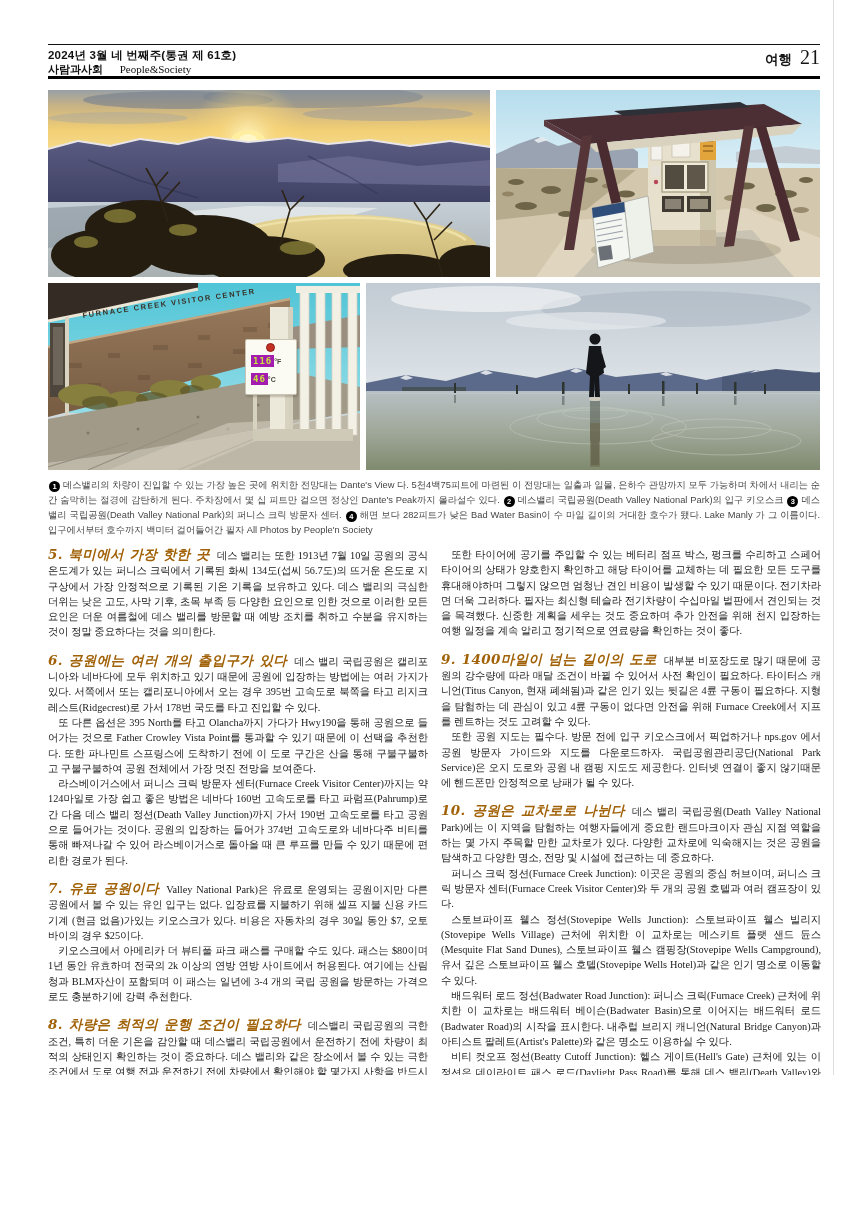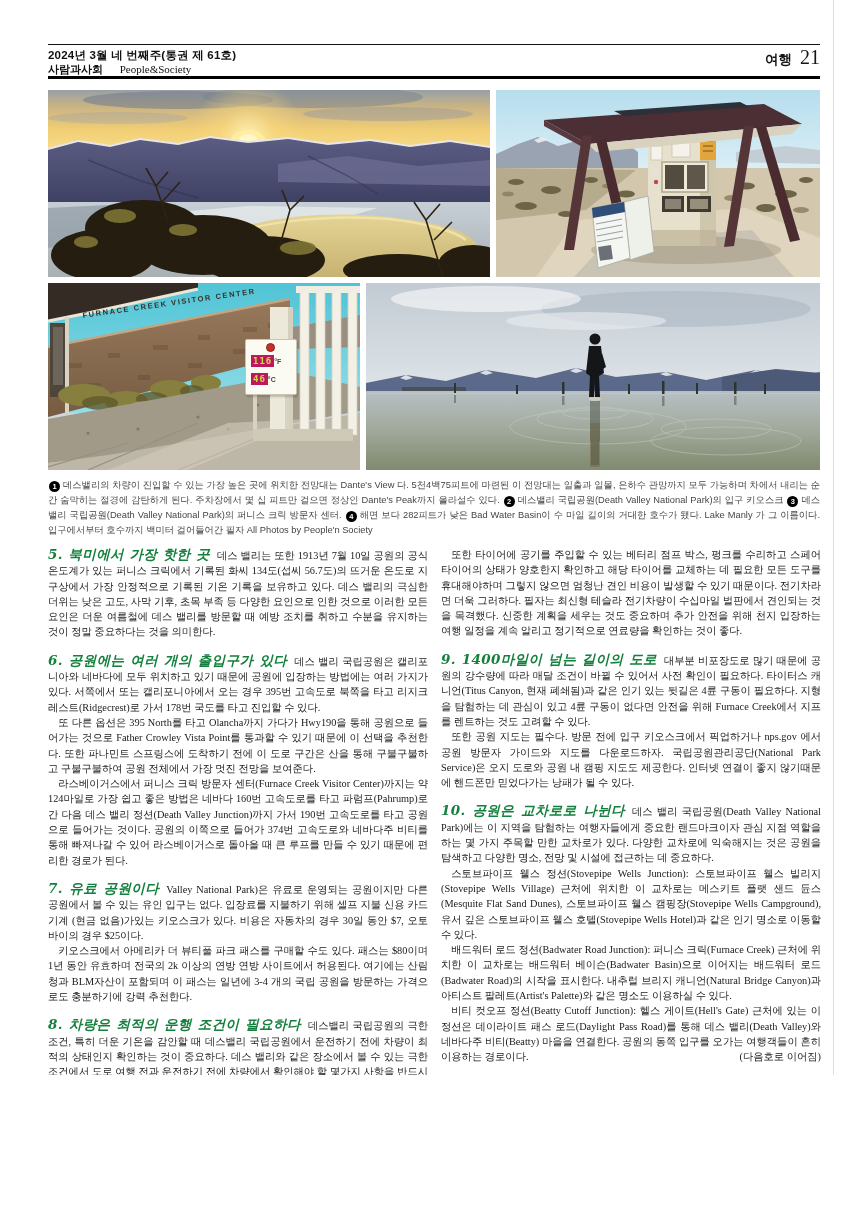--- a/index.html
+++ b/index.html
@@ -41,21 +41,21 @@
   }
   .temp-sign {
     position:absolute; left:197px; top:56px; width:52px; height:56px;
     background:#fbfbf4; border:1px solid #c9c3b2; border-radius:2px;
     box-shadow:1px 2px 2px rgba(60,55,40,0.25);
   }
   .temp-logo { position:absolute; left:20px; top:3px; width:9px; height:9px; border-radius:50%;
                background:#c23026; border:1px solid #8e1f18; }
   .temp-line { position:absolute; left:5px; font-family:"DejaVu Sans Mono",monospace; font-size:9px; }
   .temp-line.f { top:16px; } .temp-line.c { top:34px; }
-  .temp-val { background:#be185d; color:#c8e23c; font-weight:bold; padding:1px 2px; letter-spacing:1px; }
+  .temp-val { background:#a21caf; color:#c8e23c; font-weight:bold; padding:1px 2px; letter-spacing:1px; }
   .temp-unit { color:#4a463c; font-family:"Liberation Sans",sans-serif; font-size:7px; font-weight:bold; }
   .temp-legs { position:absolute; left:205px; top:112px; width:36px; height:34px;
                border-left:4px solid #d8d2c0; border-right:4px solid #d8d2c0; }
 
   
   .caption {
     position:absolute; left:48px; top:478px; width:772px;
     font-family:"Liberation Sans",sans-serif; font-size:9.3px; line-height:15px;
     color:#454545; text-align:justify;
   }
@@ -67,21 +67,21 @@
 
   
   .col { position:absolute; top:547px; width:380px; text-align:justify;
          font-size:10.3px; line-height:15.3px; color:#181818; }
   #col-left  { left:48px; }
   #col-right { left:441px; }
   .section { margin-bottom:13px; }
   .script-head {
     font-family:"DejaVu Serif","Liberation Serif",serif;
     font-weight:bold; font-style:italic; font-size:13.5px; letter-spacing:0.4px;
-    margin-right:7px; color:#15803d;
+    margin-right:7px; color:#a16207;
   }
   .col p { margin:0; }
   .col p.indent { text-indent:1em; }
   .continued { float:right; font-weight:normal; }
 </style>
 </head>
 <body>
 
 <div id="page">
   <div class="edge-v"></div>
@@ -399,39 +399,40 @@
     <span class="cap-num">4</span><span>해면 보다 282피트가 낮은 Bad Water Basin이 수 마일 길이의 거대한 호수가 됐다. Lake Manly 가 그 이름이다. 입구에서부터 호수까지 백미터 걸어들어간 필자 All Photos by People'n Society</span>
   </div>
 
   <div class="col" id="col-left">
     <div class="section">
       <p><span class="script-head">5. 북미에서 가장 핫한 곳</span><span>데스 밸리는 또한 1913년 7월 10일 공원의 공식 온도계가 있는 퍼니스 크릭에서 기록된 화씨 134도(섭씨 56.7도)의 뜨거운 온도로 지구상에서 가장 안정적으로 기록된 기온 기록을 보유하고 있다. 데스 밸리의 극심한 더위는 낮은 고도, 사막 기후, 초목 부족 등 다양한 요인으로 인한 것으로 이러한 모든 요인은 더운 여름철에 데스 밸리를 방문할 때 예방 조치를 취하고 수분을 유지하는 것이 정말 중요하다는 것을 의미한다.</span></p>
     </div>
     <div class="section">
       <p><span class="script-head">6. 공원에는 여러 개의 출입구가 있다</span><span>데스 밸리 국립공원은 캘리포니아와 네바다에 모두 위치하고 있기 때문에 공원에 입장하는 방법에는 여러 가지가 있다. 서쪽에서 또는 캘리포니아에서 오는 경우 395번 고속도로 북쪽을 타고 리지크레스트(Ridgecrest)로 가서 178번 국도를 타고 진입할 수 있다.</span></p>
       <p class="indent">또 다른 옵션은 395 North를 타고 Olancha까지 가다가 Hwy190을 통해 공원으로 들어가는 것으로 Father Crowley Vista Point를 통과할 수 있기 때문에 이 선택을 추천한다. 또한 파나민트 스프링스에 도착하기 전에 이 도로 구간은 산을 통해 구불구불하고 구불구불하여 공원 전체에서 가장 멋진 전망을 보여준다.</p>
-      <p class="indent">라스베이거스에서 퍼니스 크릭 방문자 센터(Furnace Creek Visitor Center)까지는 약 124마일로 가장 쉽고 좋은 방법은 네바다 160번 고속도로를 타고 파럼프(Pahrump)로 간 다음 데스 밸리 정션(Death Valley Junction)까지 가서 190번 고속도로를 타고 공원으로 들어가는 것이다. 공원의 이쪽으로 들어가 374번 고속도로와 네바다주 비티를 통해 빠져나갈 수 있어 라스베이거스로 돌아올 때 큰 루프를 만들 수 있기 때문에 편리한 경로가 된다.</p>
+      <p class="indent">라스베이거스에서 퍼니스 크릭 방문자 센터(Furnace Creek Visitor Center)까지는 약 124마일로 가장 쉽고 좋은 방법은 네바다 160번 고속도로를 타고 파럼프(Pahrump)로 간 다음 데스 밸리 정션(Death Valley Junction)까지 가서 190번 고속도로를 타고 공원으로 들어가는 것이다. 공원의 입장하는 들어가 374번 고속도로와 네바다주 비티를 통해 빠져나갈 수 있어 라스베이거스로 돌아올 때 큰 루프를 만들 수 있기 때문에 편리한 경로가 된다.</p>
     </div>
     <div class="section">
       <p><span class="script-head">7. 유료 공원이다</span><span>Valley National Park)은 유료로 운영되는 공원이지만 다른 공원에서 볼 수 있는 유인 입구는 없다. 입장료를 지불하기 위해 셀프 지불 신용 카드 기계 (현금 없음)가있는 키오스크가 있다. 비용은 자동차의 경우 30일 동안 $7, 오토바이의 경우 $25이다.</span></p>
       <p class="indent">키오스크에서 아메리카 더 뷰티풀 파크 패스를 구매할 수도 있다. 패스는 $80이며 1년 동안 유효하며 전국의 2k 이상의 연방 연방 사이트에서 허용된다. 여기에는 산림청과 BLM자산이 포함되며 이 패스는 일년에 3-4 개의 국립 공원을 방문하는 가격으로도 충분하기에 강력 추천한다.</p>
     </div>
     <div class="section">
       <p><span class="script-head">8. 차량은 최적의 운행 조건이 필요하다</span><span>데스밸리 국립공원의 극한 조건, 특히 더운 기온을 감안할 때 데스밸리 국립공원에서 운전하기 전에 차량이 최적의 상태인지 확인하는 것이 중요하다. 데스 밸리와 같은 장소에서 볼 수 있는 극한 조건에서 도로 여행 전과 운전하기 전에 차량에서 확인해야 할 몇가지 사항을 반드시 확인하자.</span></p>
     </div>
   </div>
 
   <div class="col" id="col-right">
     <div class="section">
       <p class="indent">또한 타이어에 공기를 주입할 수 있는 베터리 점프 박스, 펑크를 수리하고 스페어 타이어의 상태가 양호한지 확인하고 해당 타이어를 교체하는 데 필요한 모든 도구를 휴대해야하며 그렇지 않으면 엄청난 견인 비용이 발생할 수 있기 때문이다. 전기차라면 더욱 그러하다. 필자는 최신형 테슬라 전기차량이 수십마일 벌판에서 견인되는 것을 목격했다. 신중한 계획을 세우는 것도 중요하며 추가 안전을 위해 천지 입장하는 여행 일정을 계속 알리고 정기적으로 연료량을 확인하는 것이 좋다.</p>
     </div>
     <div class="section">
       <p><span class="script-head">9. 1400마일이 넘는 길이의 도로</span><span>대부분 비포장도로 많기 때문에 공원의 강수량에 따라 매달 조건이 바뀔 수 있어서 사전 확인이 필요하다. 타이터스 캐니언(Titus Canyon, 현재 폐쇄됨)과 같은 인기 있는 뒷길은 4륜 구동이 필요하다. 지형을 탐험하는 데 관심이 있고 4륜 구동이 없다면 안전을 위해 Furnace Creek에서 지프를 렌트하는 것도 고려할 수 있다.</span></p>
-      <p class="indent">또한 공원 지도는 필수다. 방문 전에 입구 키오스크에서 픽업하거나 nps.gov 에서 공원 방문자 가이드와 지도를 다운로드하자. 국립공원관리공단(National Park Service)은 오지 도로와 공원 내 캠핑 지도도 제공한다. 인터넷 연결이 좋지 않기때문에 핸드폰만 믿었다가는 낭패가 될 수 있다.</p>
+      <p class="indent">또한 공원 지도는 필수다. 방문 전에 입구 키오스크에서 픽업하거나 nps.gov 에서 공원 방문자 가이드와 지도를 다운로드하자. 국립공원관리공단(National Park Service)은 오지 도로와 공원 내 캠핑 지도도 제공한다. 인터넷 연결이 좋지 않기때문에 핸드폰만 안정적으로 낭패가 될 수 있다.</p>
     </div>
     <div class="section">
       <p><span class="script-head">10. 공원은 교차로로 나뉜다</span><span>데스 밸리 국립공원(Death Valley National Park)에는 이 지역을 탐험하는 여행자들에게 중요한 랜드마크이자 관심 지점 역할을 하는 몇 가지 주목할 만한 교차로가 있다. 다양한 교차로에 익숙해지는 것은 공원을 탐색하고 다양한 명소, 전망 및 시설에 접근하는 데 중요하다.</span></p>
+      <p class="indent">퍼니스 크릭 정션(Furnace Creek Junction): 이곳은 공원의 중심 허브이며, 퍼니스 크릭 방문자 센터(Furnace Creek Visitor Center)와 두 개의 공원 호텔과 여러 캠프장이 있다.</p>
       <p class="indent">스토브파이프 웰스 정션(Stovepipe Wells Junction): 스토브파이프 웰스 빌리지(Stovepipe Wells Village) 근처에 위치한 이 교차로는 메스키트 플랫 샌드 듄스(Mesquite Flat Sand Dunes), 스토브파이프 웰스 캠핑장(Stovepipe Wells Campground), 유서 깊은 스토브파이프 웰스 호텔(Stovepipe Wells Hotel)과 같은 인기 명소로 이동할 수 있다.</p>
       <p class="indent">배드워터 로드 정션(Badwater Road Junction): 퍼니스 크릭(Furnace Creek) 근처에 위치한 이 교차로는 배드워터 베이슨(Badwater Basin)으로 이어지는 배드워터 로드(Badwater Road)의 시작을 표시한다. 내추럴 브리지 캐니언(Natural Bridge Canyon)과 아티스트 팔레트(Artist's Palette)와 같은 명소도 이용하실 수 있다.</p>
       <p class="indent"><span>비티 컷오프 정션(Beatty Cutoff Junction): 헬스 게이트(Hell's Gate) 근처에 있는 이 정션은 데이라이트 패스 로드(Daylight Pass Road)를 통해 데스 밸리(Death Valley)와 네바다주 비티(Beatty) 마을을 연결한다. 공원의 동쪽 입구를 오가는 여행객들이 흔히 이용하는 경로이다.</span><span class="continued">(다음호로 이어짐)</span></p>
     </div>
   </div>
 </div>
 
 </body></html>

